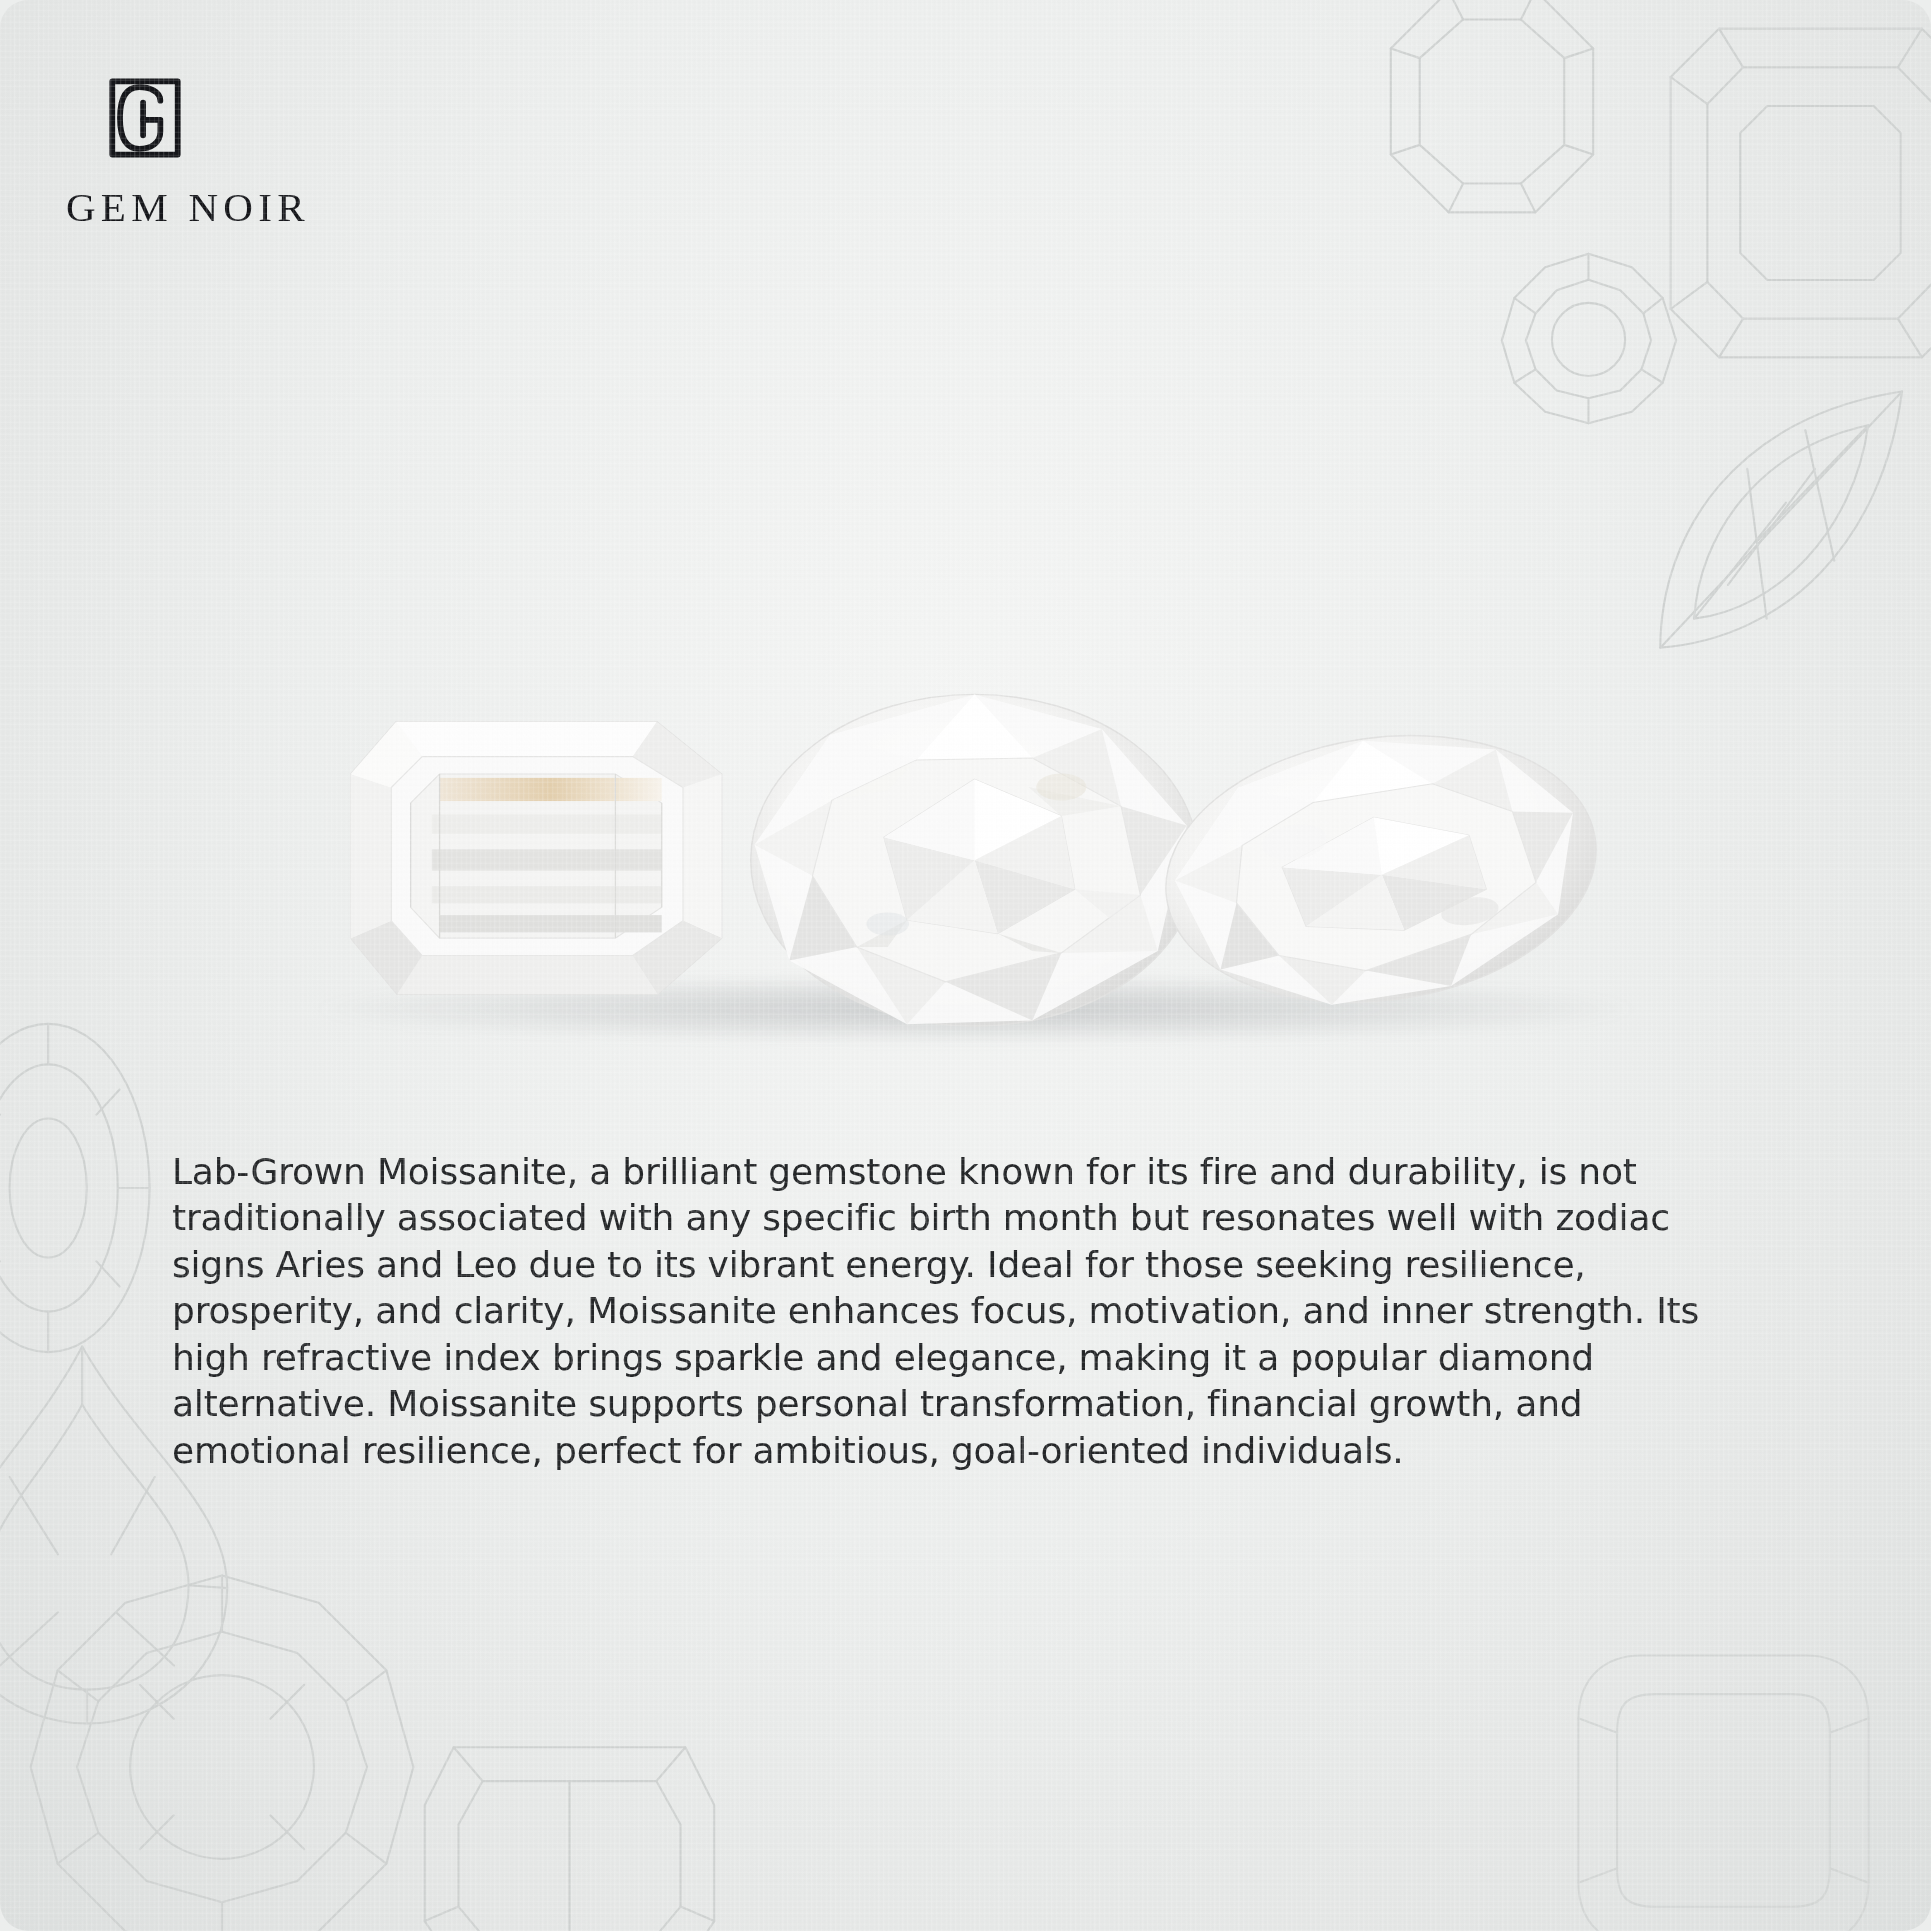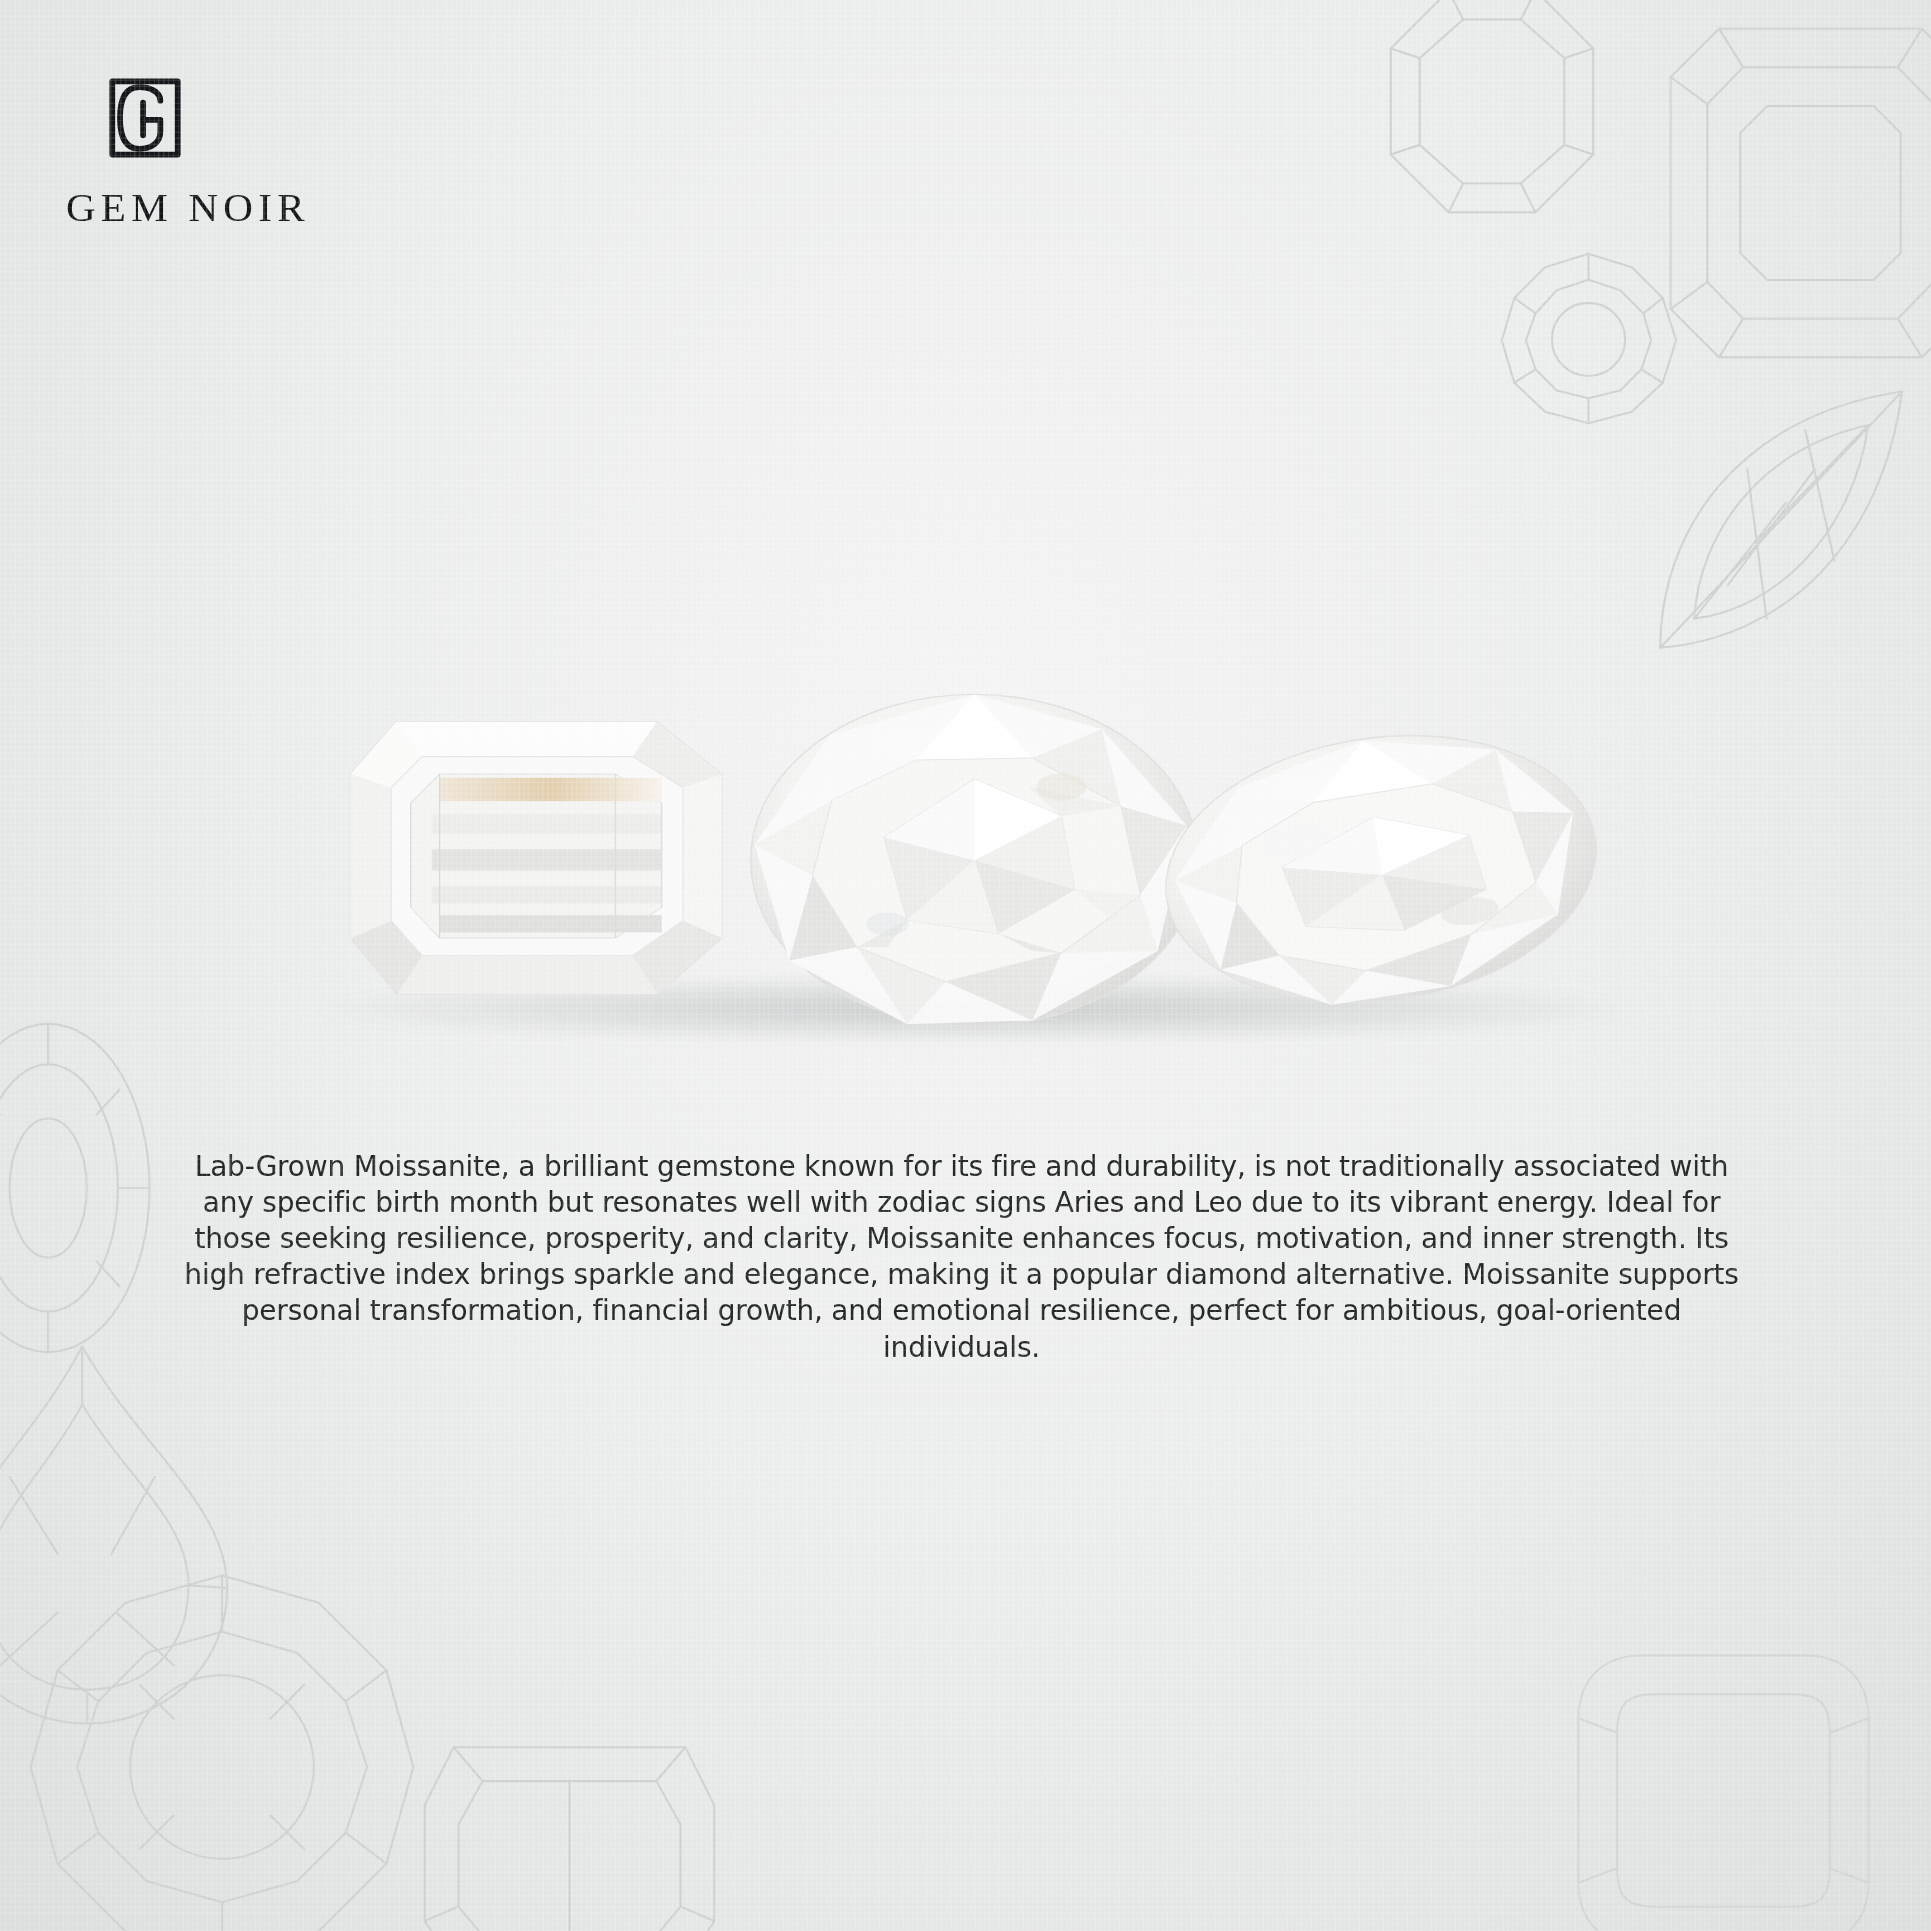--- a/index.html
+++ b/index.html
@@ -14,20 +14,21 @@
     background: #eceeed;
   }
 
   #poster {
     position: relative;
     width: 1931px;
     height: 1931px;
     background:
       radial-gradient(ellipse at 50% 38%, #f4f5f4 0%, #eceeed 48%, #e4e6e5 78%, #dcdfde 100%);
     overflow: hidden;
+    border-radius: 28px;
   }
 
   
   #texture {
     position: absolute;
     inset: 0;
     pointer-events: none;
     opacity: 0.45;
     background-image:
       repeating-linear-gradient(90deg, rgba(255,255,255,0.35) 0px, rgba(255,255,255,0) 1.9px, rgba(0,0,0,0.012) 2.9px, rgba(0,0,0,0) 4.8px),
@@ -128,25 +129,25 @@
     filter: blur(5.8px);
   }
   .gem {
     position: absolute;
   }
 
   
   #body-copy {
     position: absolute;
     top: 1149px;
-    left: 165px;
+    left: 172px;
     width: 1593px;
-    text-align: center;
+    text-align: left;
     font-family: "DejaVu Sans", sans-serif;
-    font-size: 28px;
+    font-size: 36px;
     line-height: 1.29;
     color: #242628;
     letter-spacing: -0.2px;
     font-weight: 400;
   }
 </style>
 </head>
 <body>
 
 <div id="poster">

